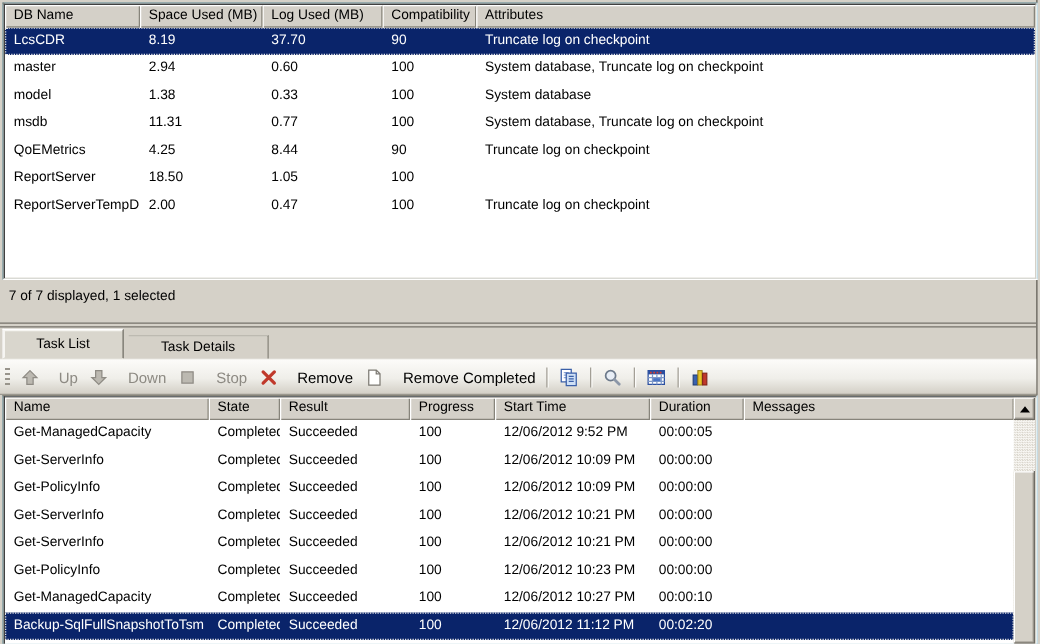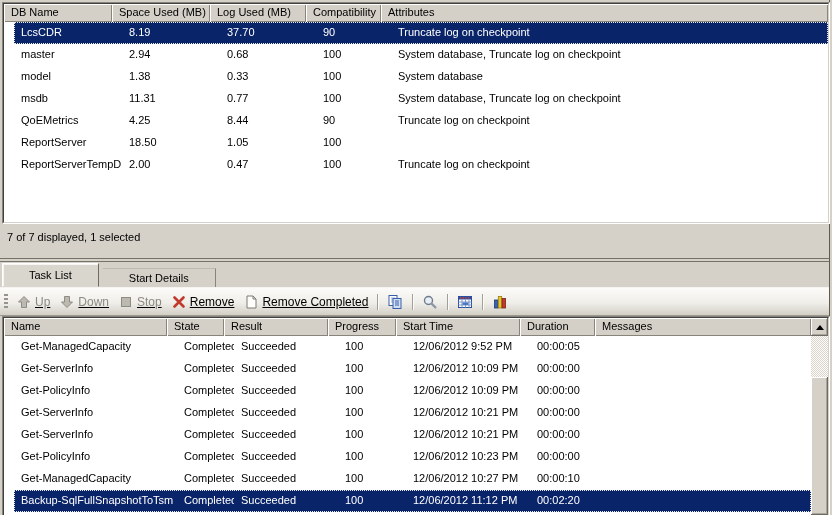--- a/index.html
+++ b/index.html
@@ -20,21 +20,21 @@
   .db-pane{left:2px;top:2px;width:826px;height:220px;}
   .task-pane{left:2px;top:316px;width:826px;height:199px;}
 
   
   .lv-header{display:flex;height:18px;background:#D4D0C8;position:relative;z-index:2;}
   .lv-header .hcell{
     box-sizing:border-box;height:18px;line-height:17px;padding-left:7px;
     background:#D4D0C8;color:#000;white-space:nowrap;overflow:hidden;
     box-shadow:inset 1px 1px 0 #ffffff, inset -1px -1px 0 #87847b;
   }
-  .lv-body{position:absolute;left:0;right:0;top:18px;bottom:0;background:#fff;padding-left:10px;}
+  .lv-body{position:absolute;left:0;right:0;top:18px;bottom:0;background:#fff;}
   .task-pane .lv-header{margin-right:17px;}
   .task-pane .lv-body{right:17px;}
 
   .lv-row{display:flex;height:22px;background:#fff;color:#000;}
   .lv-row .cell{box-sizing:border-box;height:22px;line-height:21px;padding-left:7px;white-space:nowrap;overflow:hidden;}
   .lv-row.selected{background:#0A246A;color:#fff;outline:1px dotted #e8e8e8;outline-offset:-1px;}
 
   
   .dc0{width:108px}.dc1{width:98px}.dc2{width:96px}.dc3{width:75px}.dc4{flex:1}
   
@@ -58,21 +58,21 @@
 
   
   .toolbar{
     position:absolute;left:0;top:287px;width:829px;height:29px;box-sizing:border-box;
     background:linear-gradient(#fcfbf9,#efeee9 55%,#d3cfc6);
     border-top:1px solid #f4f3ef;border-bottom:1px solid #9b988f;
     display:flex;align-items:center;padding:0 2px;
   }
   .grip{width:4px;height:16px;margin:0 4px 0 2px;
     background:repeating-linear-gradient(to bottom,#98948b 0 2px,transparent 2px 4px);}
-  .tbtn{display:flex;align-items:flex-start;gap:4px;padding:3px 5px;white-space:nowrap;text-decoration:underline;}
+  .tbtn{display:flex;align-items:flex-start;gap:16px;padding:3px 5px;white-space:nowrap;}
   .tbtn .lbl{font-size:12px;}
   .tbtn.disabled .lbl{color:#8d8a83;}
   .tsep{width:1px;height:16px;background:#a39f96;margin:0 4px;box-shadow:1px 0 0 #fcfbf9;}
   .tbtn svg{display:block;}
 
   
   .scrollbar{position:absolute;top:0;right:0;width:17px;height:100%;
     background-color:#fcfbf8;
     background-image:conic-gradient(#d9d5cc 25%,transparent 25% 50%,#d9d5cc 50% 75%,transparent 75%);
     background-size:2px 2px;z-index:3;}
@@ -103,21 +103,21 @@
           <div class="cell dc0">LcsCDR</div>
           <div class="cell dc1">8.19</div>
           <div class="cell dc2">37.70</div>
           <div class="cell dc3">90</div>
           <div class="cell dc4">Truncate log on checkpoint</div>
         </div>
 
         <div class="lv-row">
           <div class="cell dc0">master</div>
           <div class="cell dc1">2.94</div>
-          <div class="cell dc2">0.68</div>
+          <div class="cell dc2">0.60</div>
           <div class="cell dc3">100</div>
           <div class="cell dc4">System database, Truncate log on checkpoint</div>
         </div>
 
         <div class="lv-row">
           <div class="cell dc0">model</div>
           <div class="cell dc1">1.38</div>
           <div class="cell dc2">0.33</div>
           <div class="cell dc3">100</div>
           <div class="cell dc4">System database</div>
@@ -163,21 +163,21 @@
   <span>7 of 7 displayed, 1 selected</span>
 </div>
 
 <div class="splitter"></div>
 
 <div class="tabstrip">
   <div class="tab active">
     <span>Task List</span>
   </div>
   <div class="tab inactive">
-    <span>Start Details</span>
+    <span>Task Details</span>
   </div>
 </div>
 
 <div class="toolbar">
   <div class="grip"></div>
 
   <div class="tbtn disabled">
     <span>
       <svg width="14" height="14" viewBox="0 0 14 14">
           <path d="M7 1.5 L12.5 7 H9.5 V12.5 H4.5 V7 H1.5 Z" fill="#bcb9b1" stroke="#8e8b84" stroke-width="1"></path>

